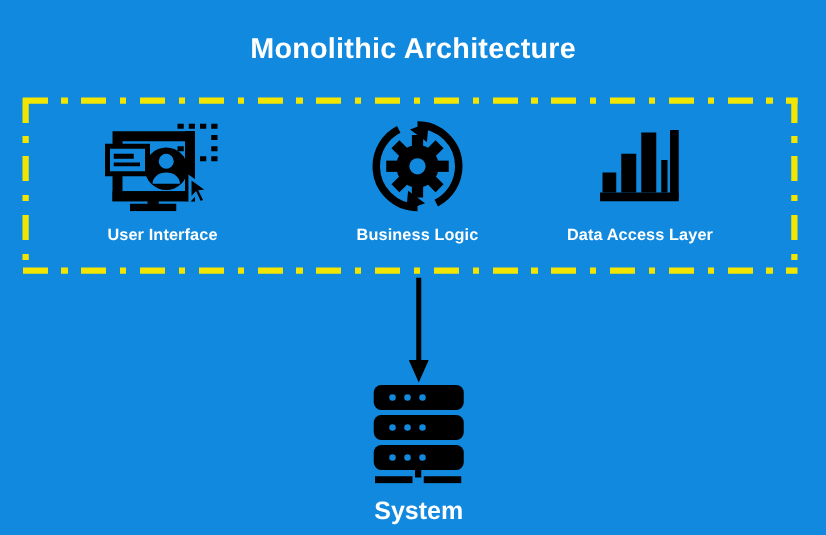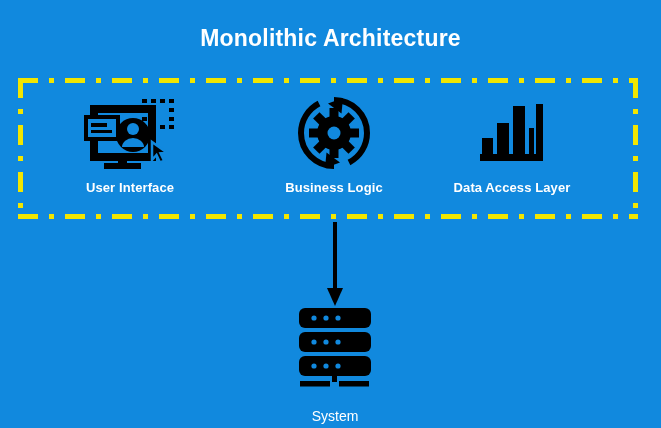--- a/index.html
+++ b/index.html
@@ -104,24 +104,24 @@
   
   #node-system {
     position: absolute;
     left: 250px;
     top: 306px;
     width: 170px;
     text-align: center;
   }
   #node-system .icon-wrap { height: 86px; }
   #system-label {
-    margin-top: 16px;
+    margin-top: 6px;
     color: #ffffff;
-    font-size: 14px;
-    font-weight: normal;
+    font-size: 20px;
+    font-weight: bold;
   }
 </style>
 </head>
 <body>
 
 <div id="canvas">
 
   <div id="title">Monolithic Architecture</div>
 
   <div id="dashed-box">

